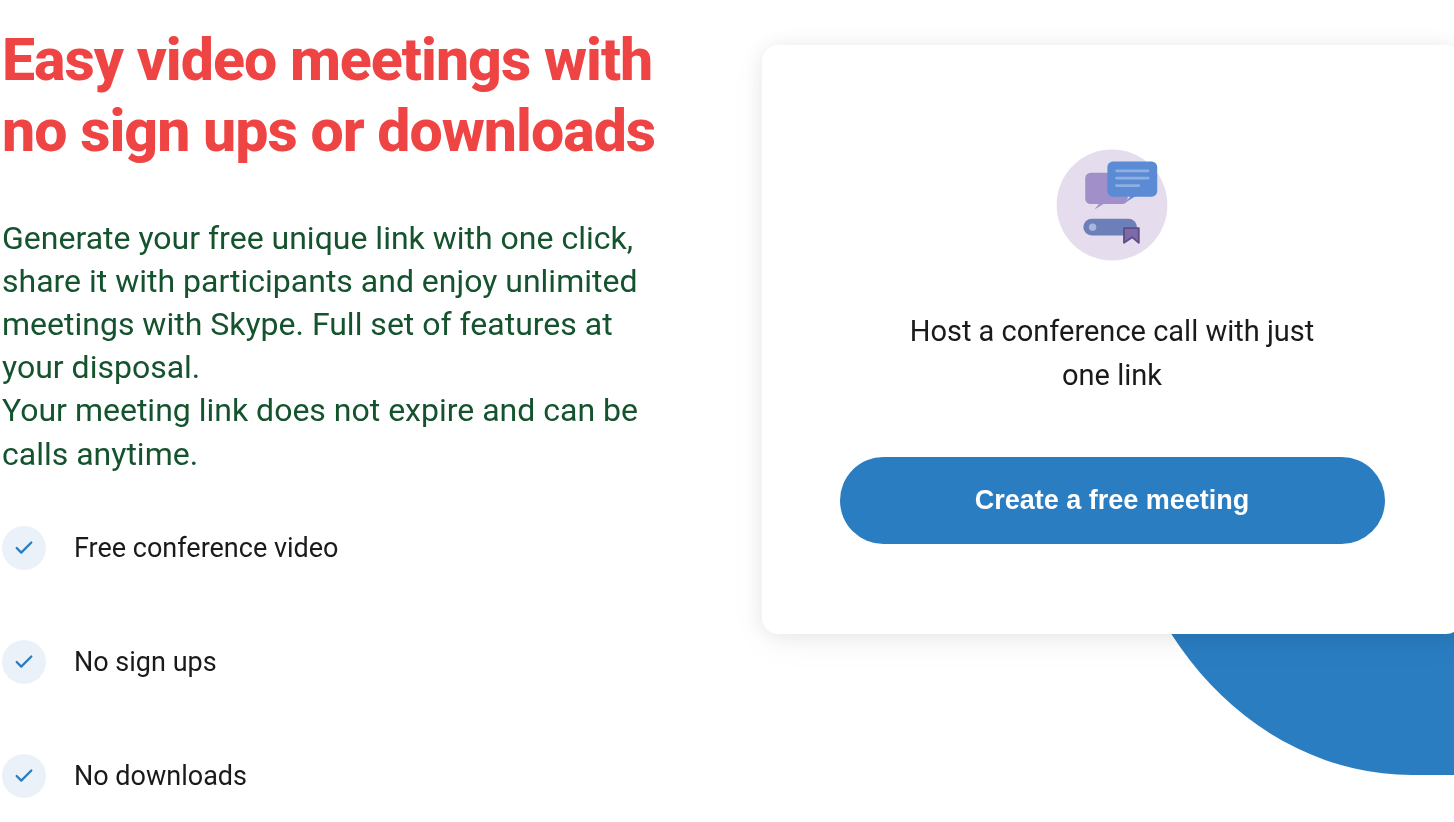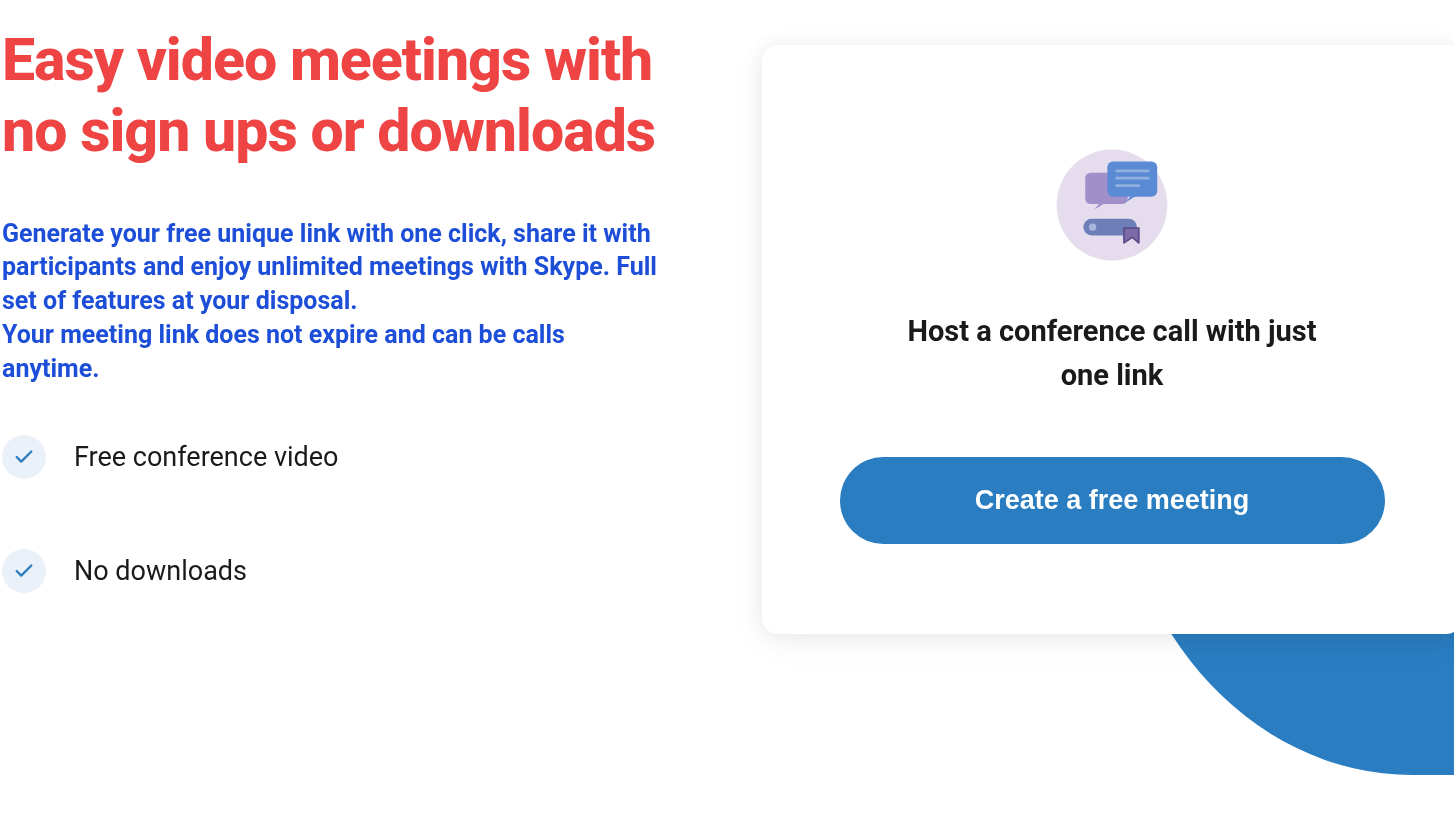--- a/index.html
+++ b/index.html
@@ -26,26 +26,25 @@
     }
     .headline {
       font-size: 59px;
       font-weight: 800;
       line-height: 1.2;
       color: #ef4444;
       letter-spacing: -1px;
       margin-bottom: 50px;
     }
     .description {
-      font-size: 25px;
+      font-size: 32px;
       line-height: 1.35;
-      color: #1d4ed8;
+      color: #14532d;
       margin-bottom: 50px;
       max-width: 665px;
-      font-weight: bold;
     }
     .desc-line1 {
       display: block;
     }
     .desc-line2 {
       display: block;
     }
     .features {
       display: flex;
       flex-direction: column;
@@ -106,21 +105,21 @@
     .card-icon {
       width: 120px;
       height: 120px;
       margin-bottom: 45px;
       display: flex;
       align-items: center;
       justify-content: center;
     }
     .card-title {
       font-size: 29px;
-      font-weight: 700;
+      font-weight: 400;
       color: #1a1a1a;
       text-align: center;
       line-height: 1.5;
       margin-bottom: 60px;
       max-width: 450px;
     }
     .cta-button {
       background: #2a7dc1;
       color: #ffffff;
       border: none;
@@ -151,20 +150,28 @@
           </svg>
         </div>
         <span class="feature-text">Free conference video</span>
       </div>
       <div class="feature-item">
         <div class="check-circle">
           <svg viewBox="0 0 24 24" fill="none" stroke="#2a7dc1" stroke-width="2.5" stroke-linecap="round" stroke-linejoin="round">
             <polyline points="4 12 9 17 20 6"></polyline>
           </svg>
         </div>
+        <span class="feature-text">No sign ups</span>
+      </div>
+      <div class="feature-item">
+        <div class="check-circle">
+          <svg viewBox="0 0 24 24" fill="none" stroke="#2a7dc1" stroke-width="2.5" stroke-linecap="round" stroke-linejoin="round">
+            <polyline points="4 12 9 17 20 6"></polyline>
+          </svg>
+        </div>
         <span class="feature-text">No downloads</span>
       </div>
     </div>
   </div>
 
   <div class="right-column">
     <div class="blue-shape"></div>
     <div class="card">
       <div class="card-icon">
         <svg viewBox="0 0 130 130">

